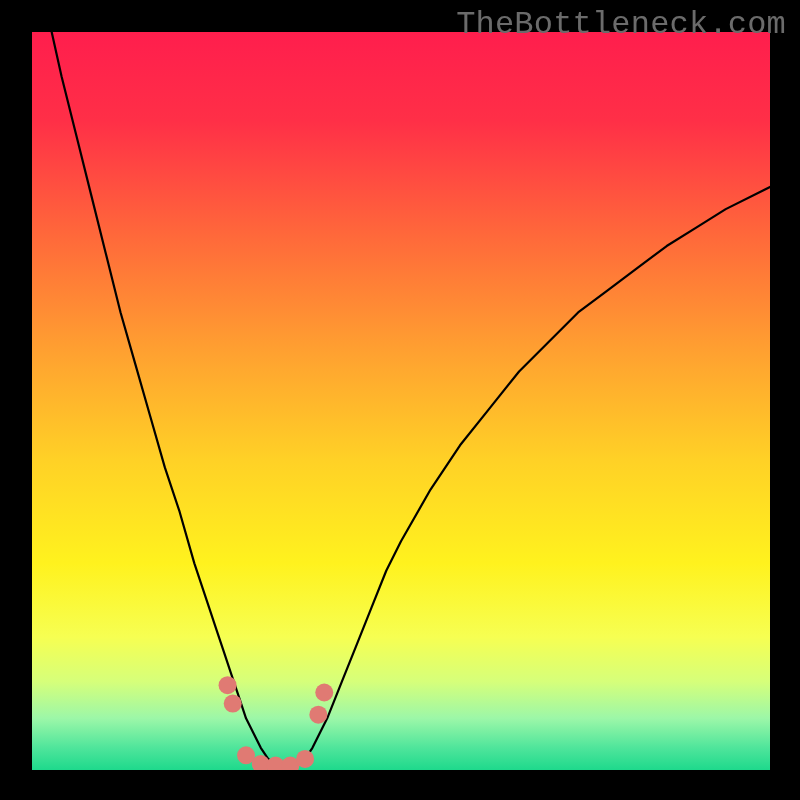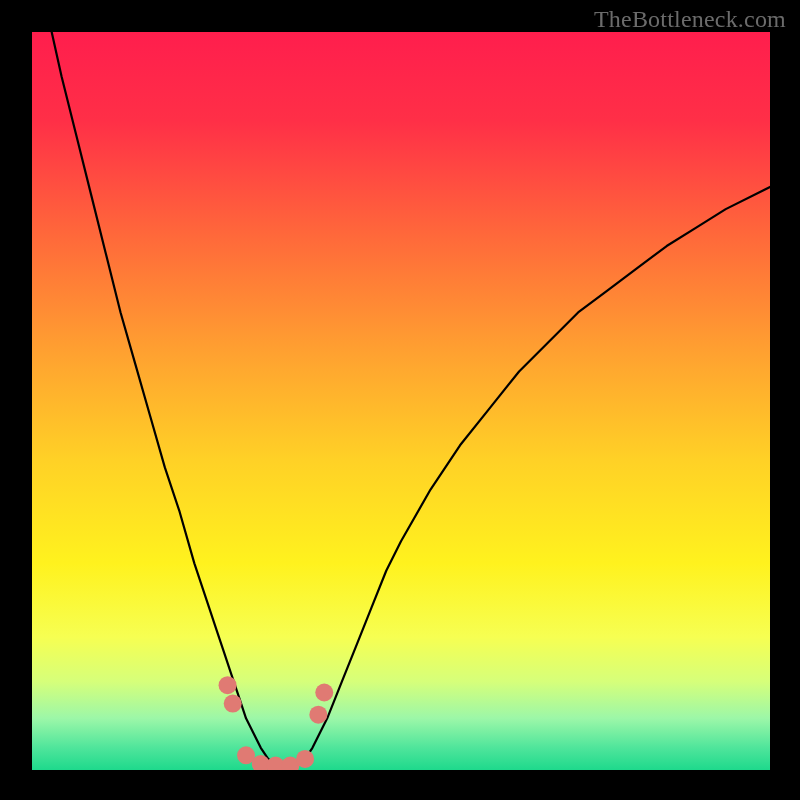--- a/index.html
+++ b/index.html
@@ -13,22 +13,22 @@
   .stage {
     position: relative;
     width: 800px;
     height: 800px;
     background: #000;
   }
   .watermark {
     position: absolute;
     top: 6px;
     right: 14px;
-    font-family: Liberation Serif, serif;
-    font-size: 24px;
+    font-family: Liberation Mono, monospace;
+    font-size: 32px;
     font-weight: 500;
     color: #6b6b6b;
     letter-spacing: 0.2px;
     z-index: 20;
   }
   .plot-wrap {
     position: absolute;
     left: 32px;
     top: 32px;
     width: 738px;

